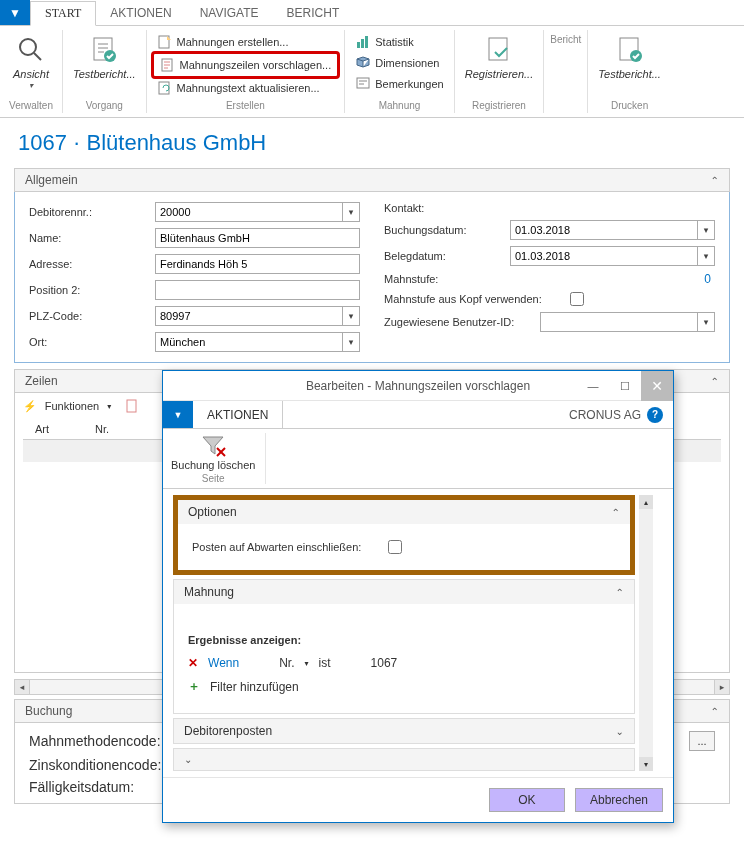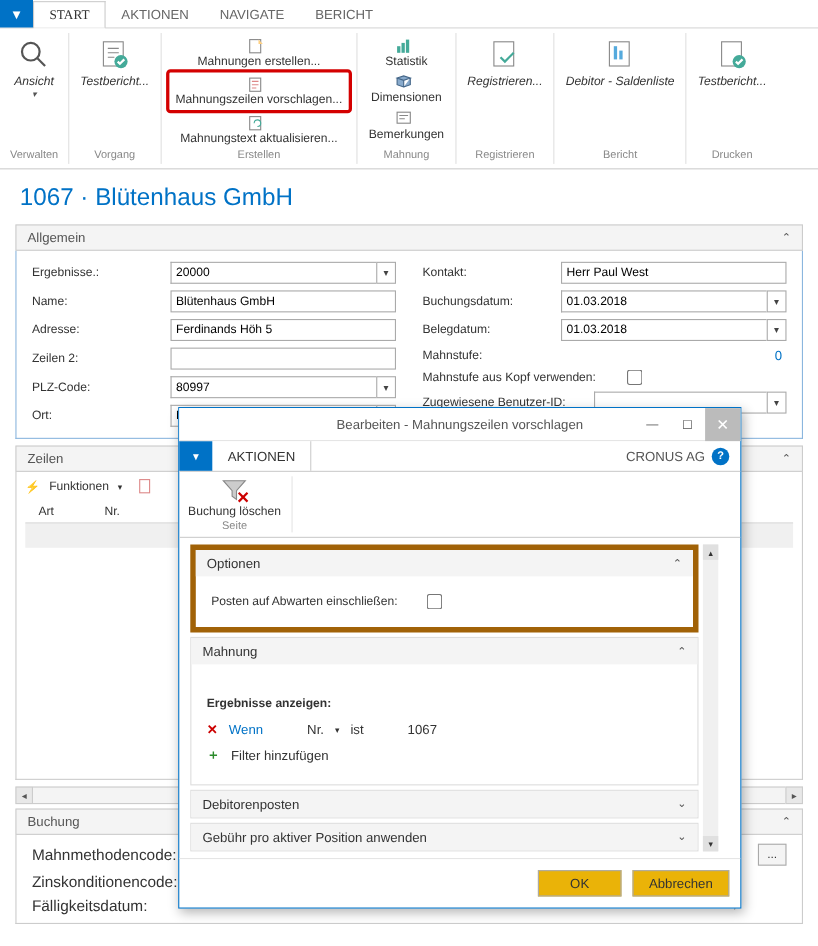--- a/index.html
+++ b/index.html
@@ -12,21 +12,21 @@
     .top-tabs .tab.active { border: 1px solid #ccc; border-bottom: 1px solid #fff; font-weight: normal; margin-bottom: -1px; color: #333; font-family: Liberation Serif, serif; }
 
     
     .ribbon { display: flex; background: #fff; border-bottom: 1px solid #ccc; padding: 4px 0; min-height: 88px; }
     .ribbon-group { display: flex; flex-direction: column; justify-content: space-between; border-right: 1px solid #e0e0e0; padding: 2px 6px; }
     .ribbon-group-content { display: flex; align-items: flex-start; }
     .ribbon-group-label { text-align: center; font-size: 10px; color: #888; padding-top: 2px; }
     .ribbon-btn-large { display: flex; flex-direction: column; align-items: center; padding: 2px 4px; min-width: 50px; cursor: pointer; font-style: italic; }
     .ribbon-btn-large .icon { width: 32px; height: 32px; margin-bottom: 2px; }
     .ribbon-btn-large .label { font-size: 11px; text-align: center; line-height: 1.2; }
-    .ribbon-btn-small { display: flex; align-items: center; padding: 2px 4px; cursor: pointer; font-size: 11px; flex-direction: column; }
+    .ribbon-btn-small { display: flex; align-items: center; padding: 2px 4px; cursor: pointer; font-size: 11px; }
     .ribbon-btn-small .icon { width: 16px; height: 16px; margin-right: 4px; display: inline-flex; }
     .ribbon-col { display: flex; flex-direction: column; gap: 1px; justify-content: flex-start; }
     .highlight-red { border: 3px solid #d40000; border-radius: 4px; padding: 1px 2px; margin: -2px; }
 
     
     .page-title { padding: 12px 18px; font-size: 22px; color: #0072c6; }
 
     
     .section { margin: 0 14px 6px 14px; }
     .section-header { background: #f4f4f4; border: 1px solid #ccc; padding: 4px 10px; display: flex; justify-content: space-between; align-items: center; color: #555; font-size: 12px; cursor: pointer;}
@@ -91,21 +91,21 @@
     .acc-body { padding: 14px 14px; }
     .acc-row { display: flex; align-items: center; gap: 6px; font-size: 11px; padding: 2px 0;}
     .acc-row .alabel { width: 190px; }
 
     .filter-line { display: flex; align-items: center; gap: 10px; padding: 4px 0; font-size: 12px;}
     .xmark { color: #c00; font-weight: bold; cursor: pointer;}
     .bluetext { color: #0072c6; }
     .plus { color: #2a8a2a; font-weight: bold; cursor: pointer;}
 
     .dialog-buttons { display: flex; justify-content: flex-end; gap: 10px; padding: 10px; border-top: 1px solid #e5e5e5;}
-    .dlg-btn { min-width: 76px; padding: 4px 14px; border: 1px solid #aaa; background: #eab308; cursor: pointer; text-align: center; font-size: 12px; }
+    .dlg-btn { min-width: 76px; padding: 4px 14px; border: 1px solid #aaa; background: #c4b5fd; cursor: pointer; text-align: center; font-size: 12px; }
 
     svg { display: block; }
   </style>
 </head>
 <body>
 
 <div class="top-tabs">
   <div class="file-menu">▼</div>
   <div class="tab active">START</div>
   <div class="tab">AKTIONEN</div>
@@ -229,32 +229,20 @@
               <path d="M12 18l4 4 8-8" stroke="#4a9" stroke-width="2" fill="none"></path>
             </svg>
           </span>
         <span class="label">Registrieren...</span>
       </div>
     </div>
     <div class="ribbon-group-label">Registrieren</div>
   </div>
 
   <div class="ribbon-group">
-    <div class="ribbon-group-content">
-      <div class="ribbon-btn-large">
-        <span class="icon">
-            <svg width="32" height="32">
-              <rect x="6" y="4" width="18" height="22" fill="#fff" stroke="#888"></rect>
-              <rect x="10" y="8" width="3" height="12" fill="#5ad"></rect>
-              <rect x="15" y="12" width="3" height="8" fill="#5ad"></rect>
-            </svg>
-          </span>
-        <span class="label">Debitor - Saldenliste</span>
-      </div>
-    </div>
     <div class="ribbon-group-label">Bericht</div>
   </div>
 
   <div class="ribbon-group" style="border-right:none;">
     <div class="ribbon-group-content">
       <div class="ribbon-btn-large">
         <span class="icon">
             <svg width="32" height="32">
               <rect x="6" y="4" width="18" height="22" fill="#fff" stroke="#888"></rect>
               <circle cx="22" cy="22" r="6" fill="#4a9"></circle>
@@ -271,57 +259,56 @@
 <div class="page-title">1067 · Blütenhaus GmbH</div>
 
 <div class="section">
   <div class="section-header">
     <span>Allgemein</span>
     <span class="chevron">⌃</span>
   </div>
   <div class="section-body">
     <div class="col">
       <div class="field-row">
-        <span class="flabel">Ergebnisse.:</span>
+        <span class="flabel">Debitorennr.:</span>
         <div class="combo">
           <input type="text" value="20000" style="">
           <div class="dd">▾</div>
         </div>
       </div>
       <div class="field-row">
         <span class="flabel">Name:</span>
         <input type="text" value="Blütenhaus GmbH" style="">
       </div>
       <div class="field-row">
         <span class="flabel">Adresse:</span>
         <input type="text" value="Ferdinands Höh 5" style="">
       </div>
       <div class="field-row">
-        <span class="flabel">Zeilen 2:</span>
+        <span class="flabel">Position 2:</span>
         <input type="text" value="" style="">
       </div>
       <div class="field-row">
         <span class="flabel">PLZ-Code:</span>
         <div class="combo">
           <input type="text" value="80997" style="">
           <div class="dd">▾</div>
         </div>
       </div>
       <div class="field-row">
         <span class="flabel">Ort:</span>
         <div class="combo">
           <input type="text" value="München" style="">
           <div class="dd">▾</div>
         </div>
       </div>
     </div>
     <div class="col">
       <div class="field-row">
         <span class="flabel">Kontakt:</span>
-        <input type="text" value="Herr Paul West" style="">
       </div>
       <div class="field-row">
         <span class="flabel">Buchungsdatum:</span>
         <div class="combo">
           <input type="text" value="01.03.2018" style="">
           <div class="dd">▾</div>
         </div>
       </div>
       <div class="field-row">
         <span class="flabel">Belegdatum:</span>
@@ -485,21 +472,20 @@
 
       <div class="acc">
         <div class="acc-header">
           <span>Debitorenposten</span>
           <span class="chev">⌄</span>
         </div>
       </div>
 
       <div class="acc">
         <div class="acc-header">
-          <span>Gebühr pro aktiver Position anwenden</span>
           <span class="chev">⌄</span>
         </div>
       </div>
 
     </div>
     <div class="dialog-vscroll">
       <div class="varrow">▴</div>
       <div style="flex:1;"></div>
       <div class="varrow">▾</div>
     </div>

